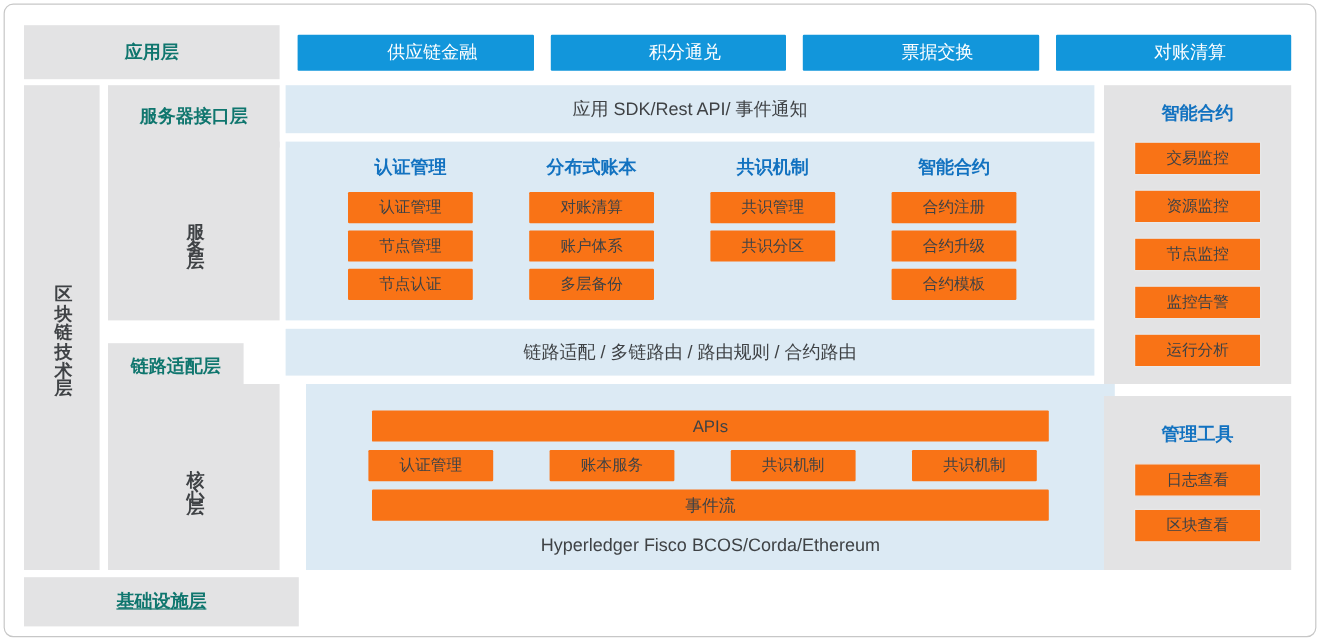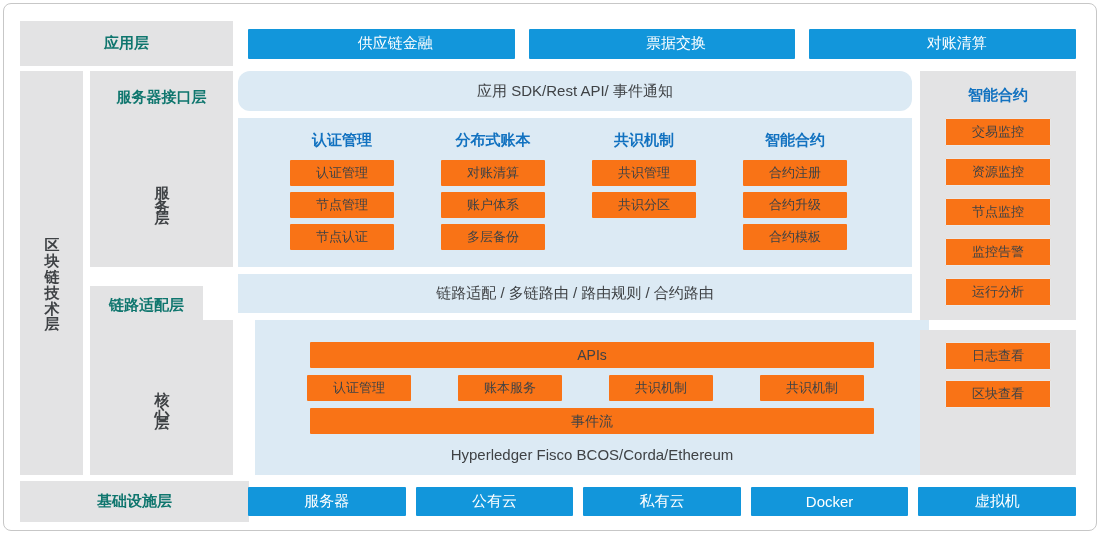--- a/index.html
+++ b/index.html
@@ -28,21 +28,21 @@
   .app-label{left:20px;top:21px;width:213px;height:45px;}
   .app-buttons{left:248px;top:21px;width:828px;height:45px;gap:14px;}
   .app-buttons .blue-btn{flex:1;height:30px;padding-left:28px;}
   
   .tech-strip{left:20px;top:71px;width:63px;height:404px;}
   .lbl-interface{left:90px;top:71px;width:143px;height:52px;}
   .lbl-service{left:90px;top:118px;width:143px;height:149px;}
   .lbl-link{left:90px;top:286px;width:113px;height:39px;}
   .lbl-core{left:90px;top:320px;width:143px;height:155px;}
   
-  .band-interface{left:238px;top:71px;width:674px;height:40px;border-radius:12px;}
+  .band-interface{left:238px;top:71px;width:674px;height:40px;}
   .service-panel{left:238px;top:118px;width:674px;height:149px;
                  display:flex;gap:47px;padding:12px 0 0 52px;}
   .svc-col{width:104px;display:flex;flex-direction:column;}
   .col-header{height:20px;line-height:20px;text-align:center;font-size:15px;
               font-weight:bold;color:#1272c0;margin-bottom:10px;}
   .svc-col .white-box{margin-bottom:6px;}
   .band-link{left:238px;top:274px;width:674px;height:39px;}
   .core-panel{left:255px;top:320px;width:674px;height:155px;}
   .wide-bar{position:absolute;left:55px;width:564px;height:26px;line-height:26px;
             font-size:14px;}
@@ -57,33 +57,34 @@
   .mt-panel{left:920px;top:330px;width:156px;height:145px;}
   .panel-header{text-align:center;font-size:15px;font-weight:bold;color:#1272c0;
                 height:22px;line-height:22px;}
   .sc-panel .panel-header{margin-top:13px;}
   .mt-panel .panel-header{margin-top:22px;}
   .panel-items{display:flex;flex-direction:column;align-items:center;margin-top:12px;}
   .sc-panel .panel-items{gap:12px;}
   .mt-panel .panel-items{gap:10px;}
   .panel-items .white-box{width:104px;border:1px solid #e8e8e8;}
   
-  .infra-label{left:20px;top:481px;width:229px;height:41px;}
+  .infra-label{left:20px;top:481px;width:229px;height:41px;text-decoration:underline;}
   .infra-buttons{left:248px;top:481px;width:828px;height:41px;gap:10px;}
   .infra-buttons .blue-btn{flex:1;height:29px;}
 </style>
 </head>
 <body>
 
 <div class="stage">
   <div class="frame"></div>
 
   <div class="box gray label app-label">应用层</div>
   <div class="btn-row app-buttons">
     <div class="blue-btn">供应链金融</div>
+    <div class="blue-btn">积分通兑</div>
     <div class="blue-btn">票据交换</div>
     <div class="blue-btn">对账清算</div>
   </div>
 
   <div class="box gray v-box tech-strip">
     <span class="v-text sp16">区块链技术层</span>
   </div>
 
   <div class="box gray label lbl-interface">服务器接口层</div>
   <div class="box blue band band-interface">应用 SDK/Rest API/ 事件通知</div>
@@ -140,27 +141,21 @@
     <div class="panel-items">
       <div class="white-box">交易监控</div>
       <div class="white-box">资源监控</div>
       <div class="white-box">节点监控</div>
       <div class="white-box">监控告警</div>
       <div class="white-box">运行分析</div>
     </div>
   </div>
 
   <div class="box gray mt-panel">
+    <div class="panel-header">管理工具</div>
     <div class="panel-items">
       <div class="white-box">日志查看</div>
       <div class="white-box">区块查看</div>
     </div>
   </div>
 
   <div class="box gray label infra-label">基础设施层</div>
-  <div class="btn-row infra-buttons">
-    <div class="blue-btn">服务器</div>
-    <div class="blue-btn">公有云</div>
-    <div class="blue-btn">私有云</div>
-    <div class="blue-btn">Docker</div>
-    <div class="blue-btn">虚拟机</div>
-  </div>
 </div>
 
 </body></html>

